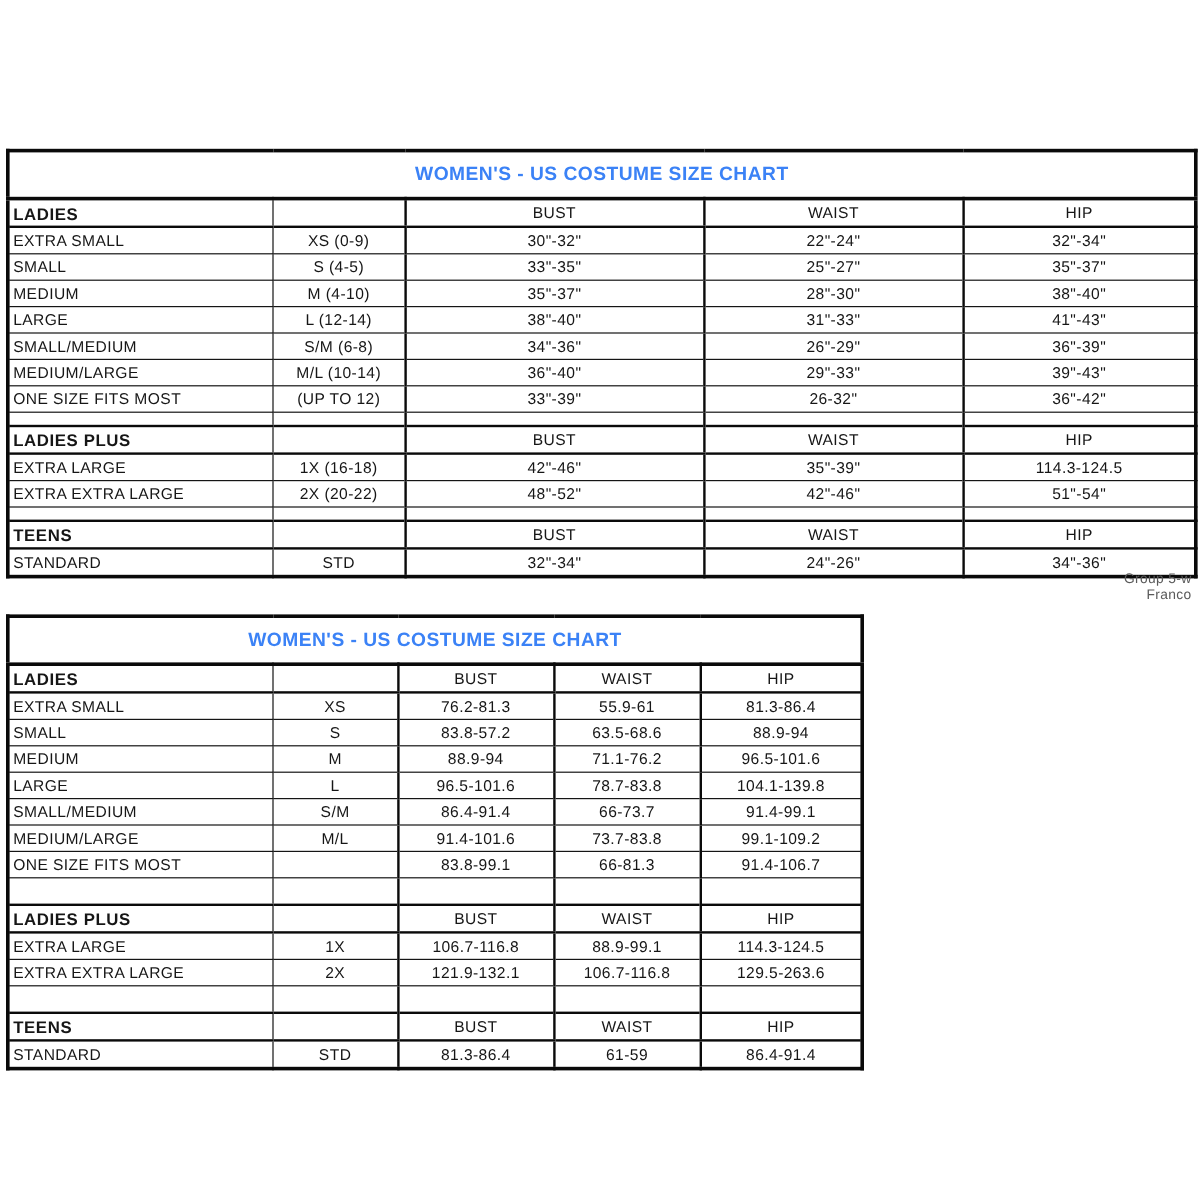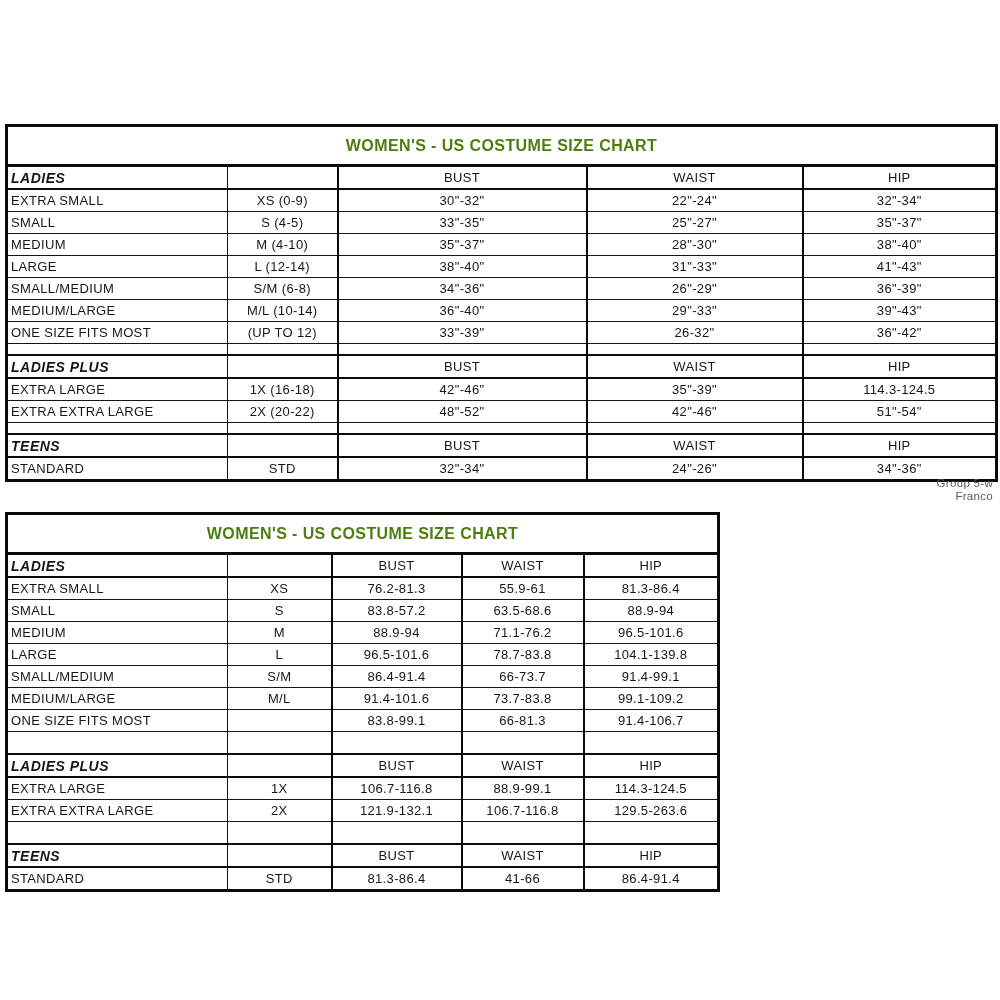--- a/index.html
+++ b/index.html
@@ -34,32 +34,31 @@
   table.size-table td:nth-child(3),
   table.size-table td:nth-child(4),
   table.size-table td:nth-child(5) { border-left: 2px solid #0a0a0a; }
   table.size-table tr.title-row td {
     height: 37px;
     border-bottom: 3px solid #0a0a0a;
     font-weight: bold;
     font-size: 16px;
     letter-spacing: 0.4px;
     text-align: center;
-    color: #4d7c0f;
+    color: #3b82f6;
   }
   table.size-table tr.sec-header td {
     border-top: 2px solid #0a0a0a;
     border-bottom: 2px solid #0a0a0a;
   }
   table.size-table td.c-label { text-align: left; padding-left: 3px; }
   table.size-table tr.sec-header td.c-label {
     font-weight: bold;
     font-size: 14px;
     letter-spacing: 0.5px;
-    font-style: italic;
   }
   table.size-table tr.spacer-sm td { height: 10px; }
   table.size-table tr.spacer-lg td { height: 21px; }
   #table-inches { left: 5px; top: 124px; width: 990px; }
   #table-cm    { left: 5px; top: 512px; width: 712px; }
   .footnote {
     position: absolute;
     top: 477px;
     right: 7px;
     text-align: right;
@@ -306,19 +305,19 @@
           <td class="c-label">TEENS</td>
           <td class="c-size"></td>
           <td class="c-bust">BUST</td>
           <td class="c-waist">WAIST</td>
           <td class="c-hip">HIP</td>
         </tr>
         <tr>
           <td class="c-label">STANDARD</td>
           <td class="c-size">STD</td>
           <td class="c-bust">81.3-86.4</td>
-          <td class="c-waist">41-66</td>
+          <td class="c-waist">61-59</td>
           <td class="c-hip">86.4-91.4</td>
         </tr>
       </tbody>
   </table>
 
 </div>
 
 </body></html>

